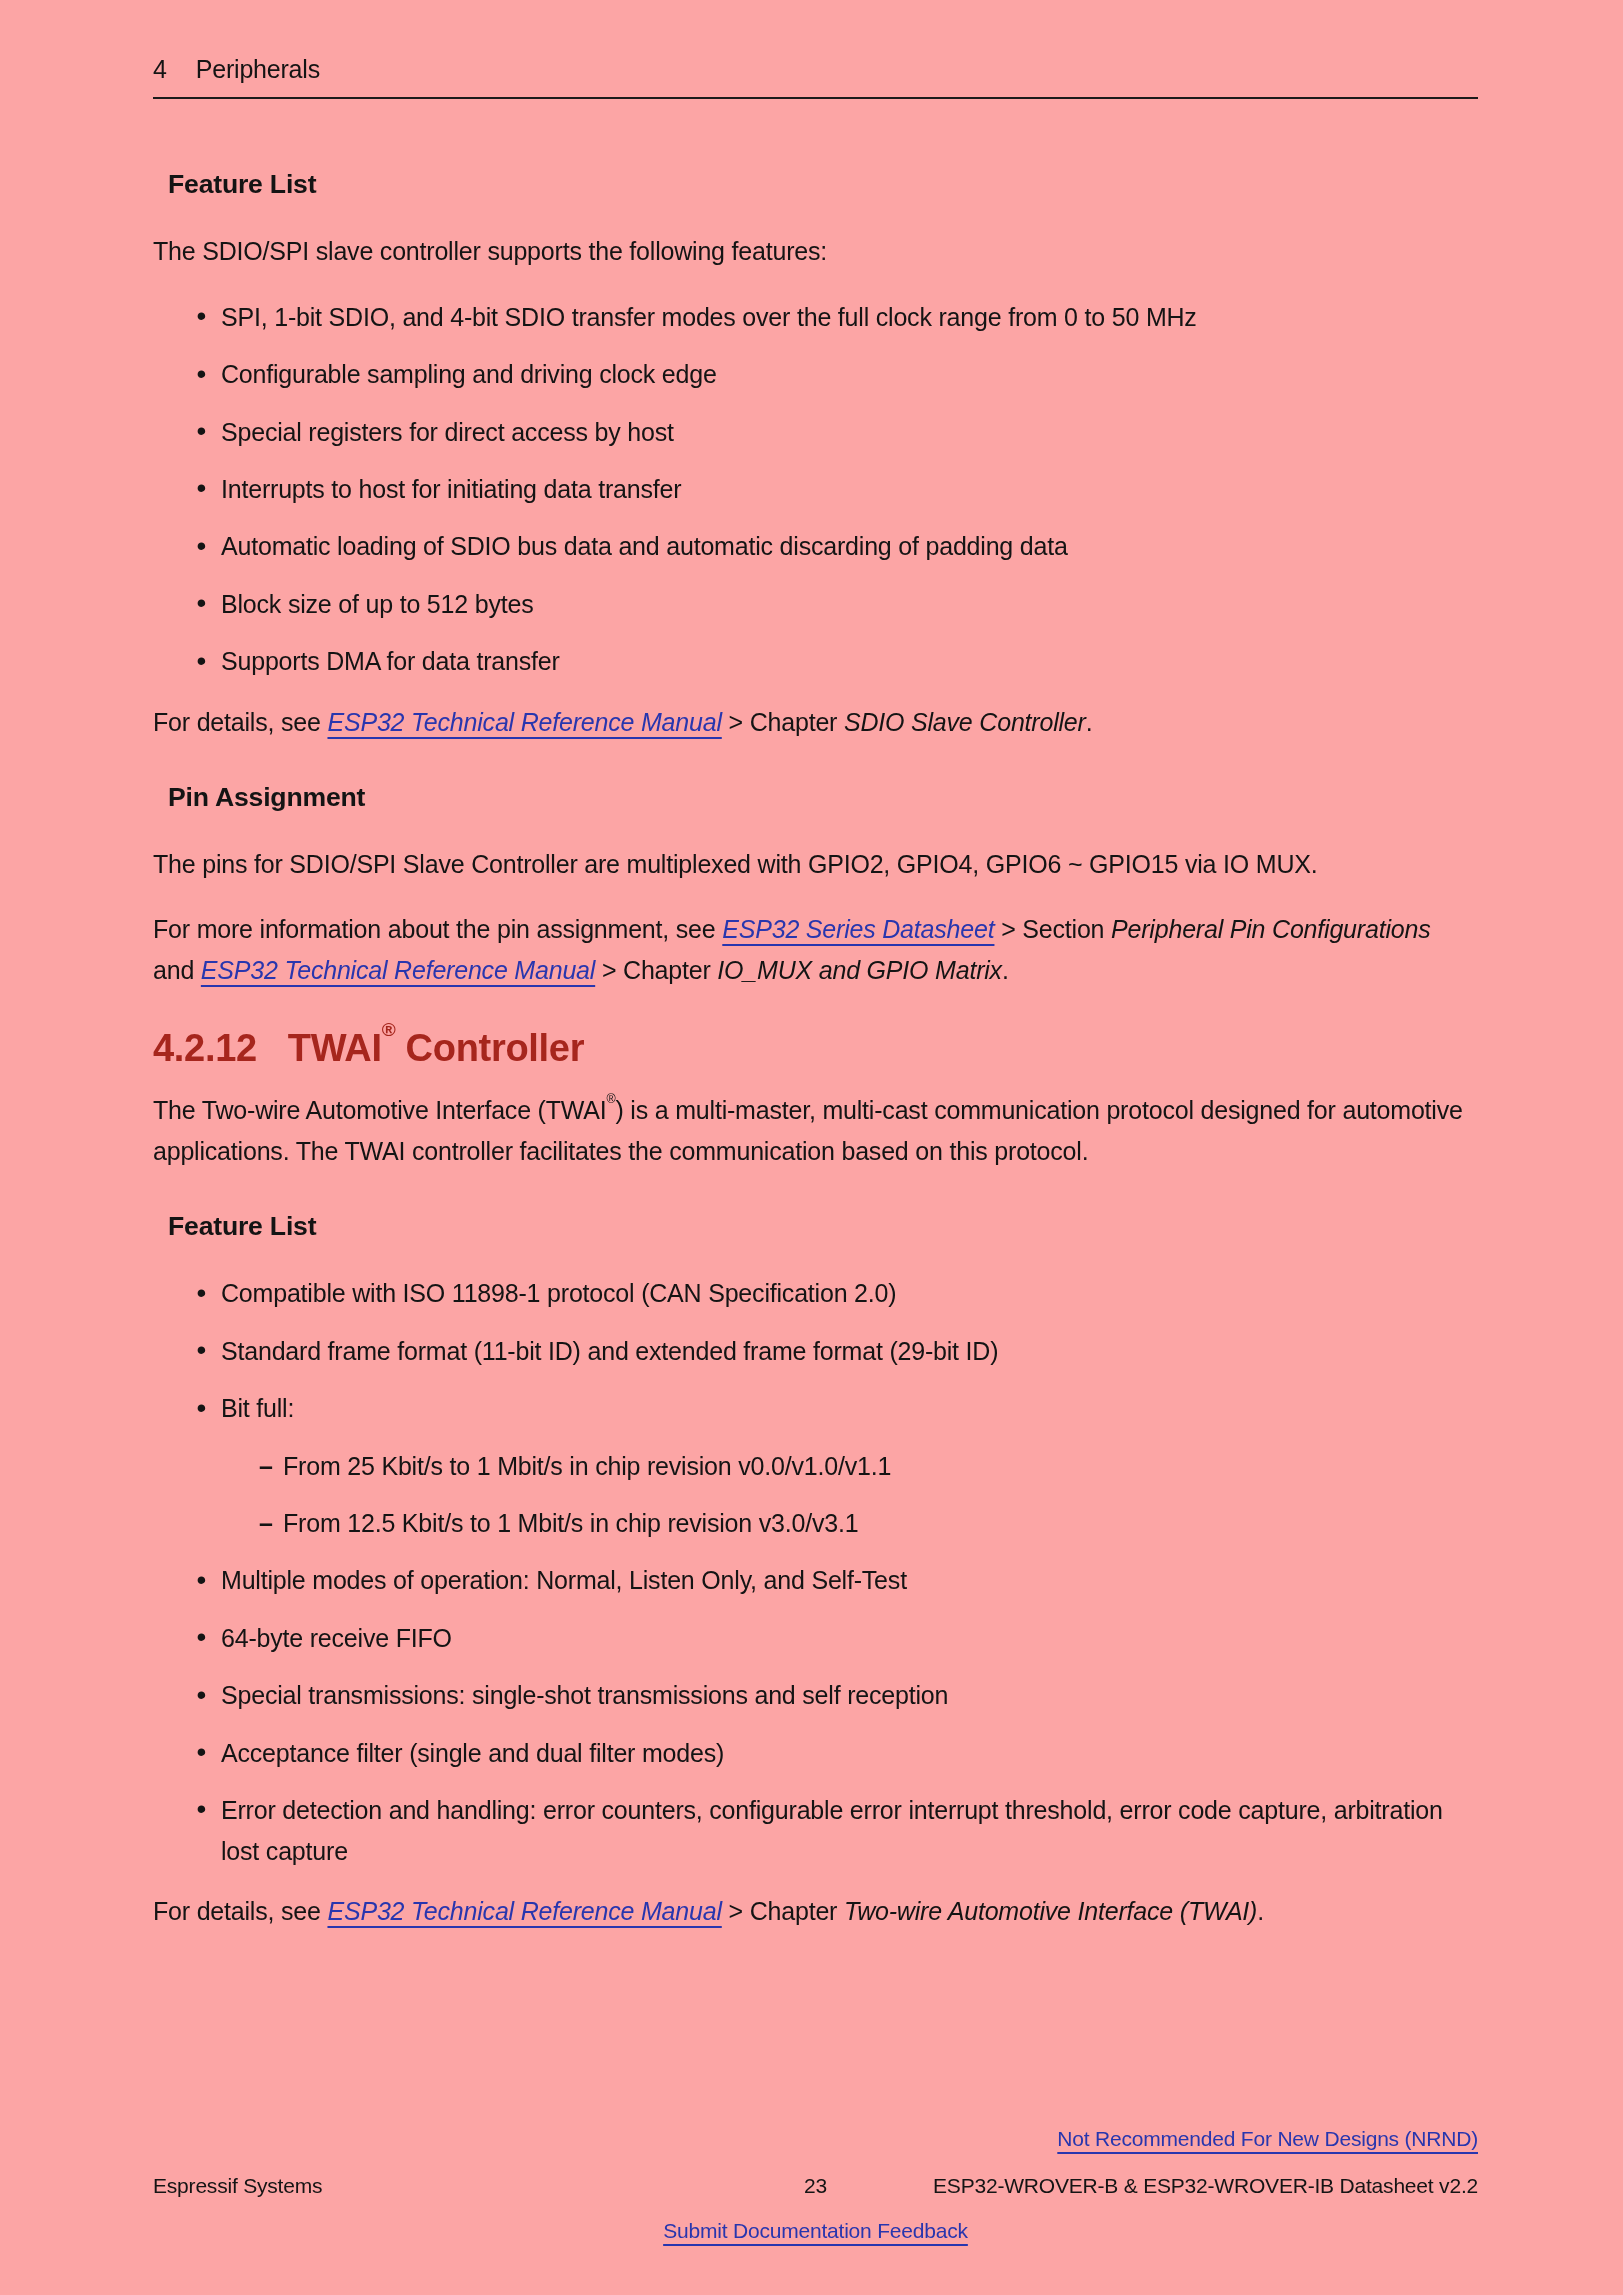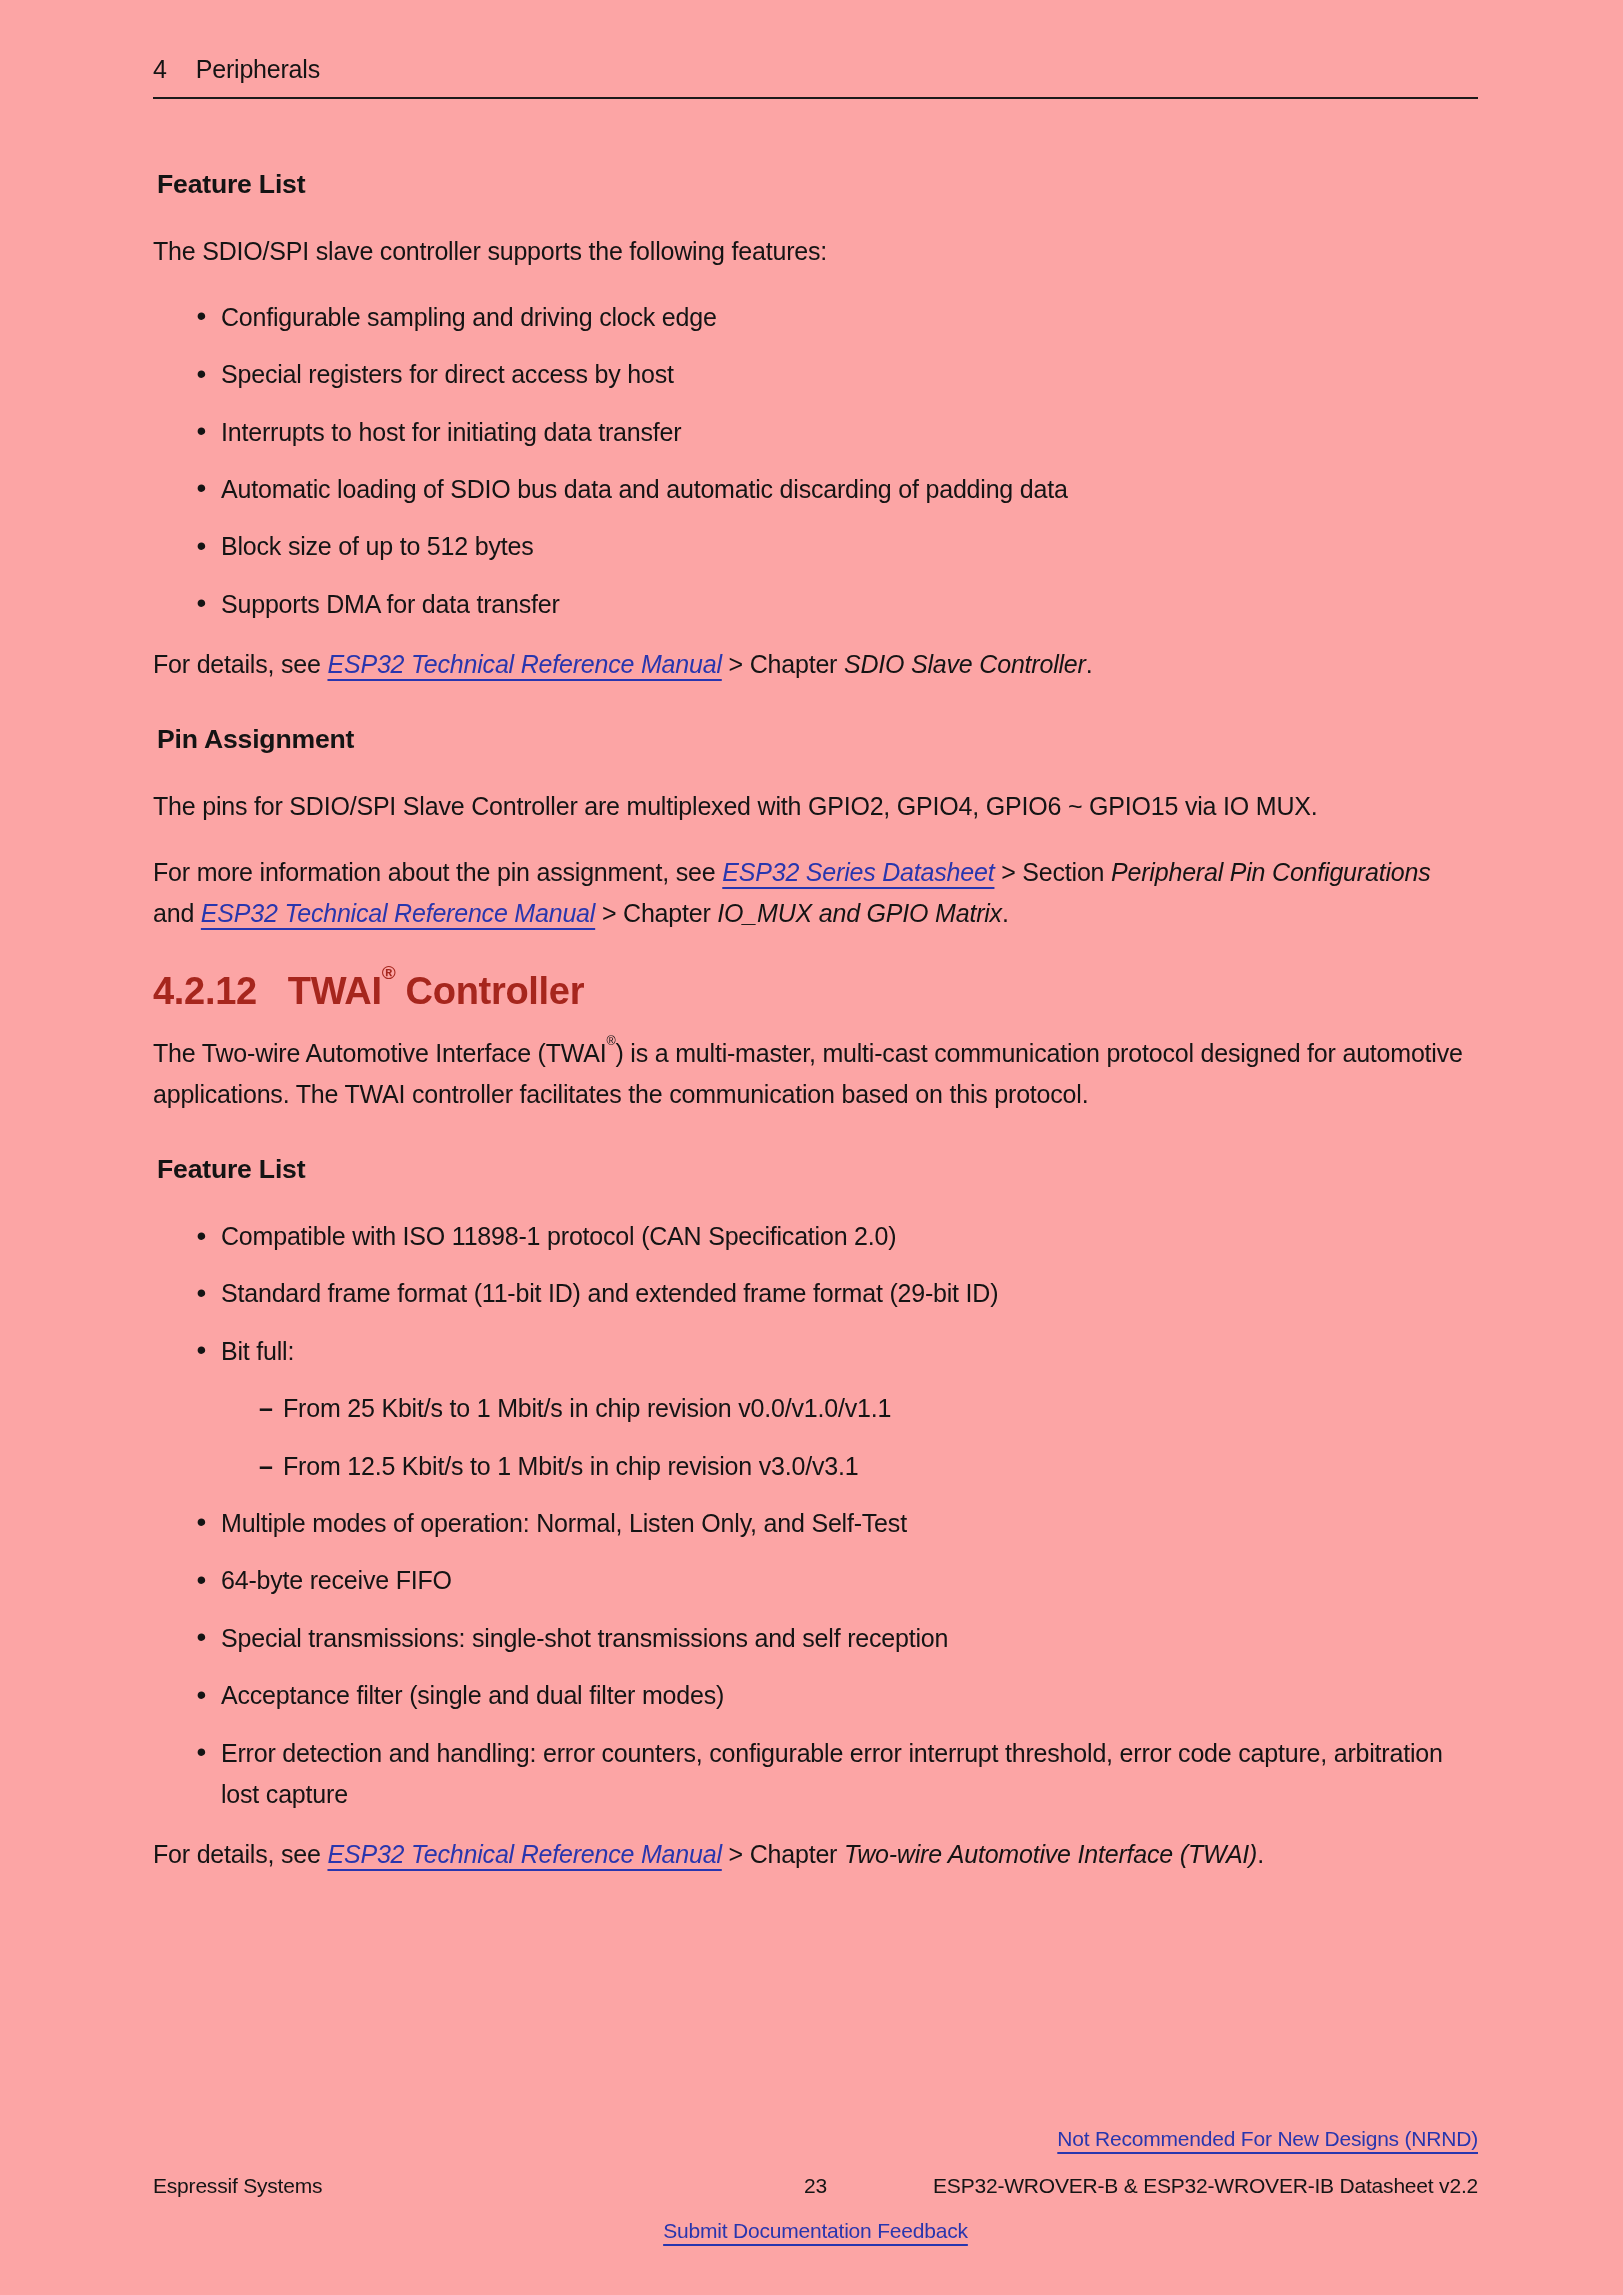--- a/index.html
+++ b/index.html
@@ -22,21 +22,21 @@
     margin:0 145px 0 153px;
     padding:53px 0 12.3px 0;
     border-bottom:2.6px solid #1b1b1b;
   }
   .chap-line{font-size:25px;line-height:32px;letter-spacing:-0.2px;}
   .chap-num{margin-right:29px;}
   
   .content{padding:0 145px 0 153px;}
   .subhead{
     font-size:26.6px;line-height:29px;font-weight:700;
-    margin:40px 0 32px 4px;letter-spacing:-0.2px;
+    margin:40px 0 32px 15px;letter-spacing:-0.2px;
   }
   .content > .subhead:first-child{margin-top:71px;}
   p.body{
     font-size:25px;line-height:41px;letter-spacing:-0.2px;
     margin:0 0 24.5px 0;
   }
   .section{
     font-size:38px;line-height:48px;font-weight:700;color:var(--red);
     margin:33px 0 18.4px 0;letter-spacing:-0.3px;
   }
@@ -95,20 +95,21 @@
     </div>
   </header>
 
   <main class="content">
 
     <h3 class="subhead">Feature List</h3>
 
     <p class="body">The SDIO/SPI slave controller supports the following features:</p>
 
     <ul class="features">
+      <li data-marker="•"><span class="li-text">SPI, 1-bit SDIO, and 4-bit SDIO transfer modes over the full clock range from 0 to 50 MHz</span></li>
       <li data-marker="•"><span class="li-text">Configurable sampling and driving clock edge</span></li>
       <li data-marker="•"><span class="li-text">Special registers for direct access by host</span></li>
       <li data-marker="•"><span class="li-text">Interrupts to host for initiating data transfer</span></li>
       <li data-marker="•"><span class="li-text">Automatic loading of SDIO bus data and automatic discarding of padding data</span></li>
       <li data-marker="•"><span class="li-text">Block size of up to 512 bytes</span></li>
       <li data-marker="•"><span class="li-text">Supports DMA for data transfer</span></li>
     </ul>
 
     <p class="body"><span>For details, see </span><a class="doclink">ESP32 Technical Reference Manual</a><span> &gt; Chapter </span><span class="it">SDIO Slave Controller</span><span>.</span></p>
 

